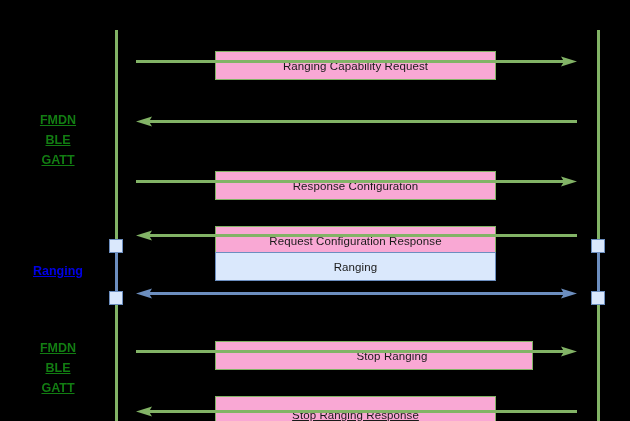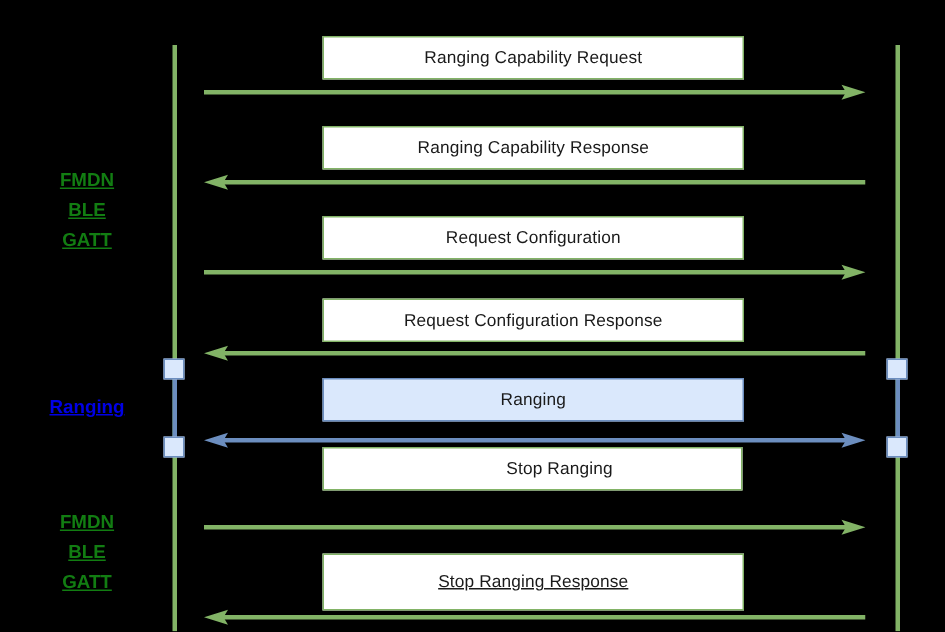--- a/index.html
+++ b/index.html
@@ -43,22 +43,23 @@
     position: absolute;
     box-sizing: border-box;
     display: flex;
     align-items: center;
     justify-content: center;
     font-size: 11.5px;
     color: #1a1a1a;
     letter-spacing: 0.1px;
   }
   .msgbox.green {
-    background: #ffffff;
+    background: #f9a8d4;
     border: 1px solid #82b366;
+    margin-top: 27px;
   }
   .msgbox.blue {
     background: #dae8fc;
     border: 1px solid #6c8ebf;
   }
 
   
   .arrow {
     position: absolute;
     height: 11px;
@@ -105,29 +106,28 @@
 GATT</div>
 
   <div class="msgbox green" style="left:215px; top:24px; width:281px; height:29px;">Ranging Capability Request</div>
   <div class="arrow" style="left:136px; top:56px; width:441px;">
     <svg width="441" height="11" viewBox="0 0 441 11">
       <line x1="0" y1="5.5" x2="430" y2="5.5" stroke="#82b366" stroke-width="3"></line>
       <path d="M441,5.5 L425,0.5 L428,5.5 L425,10.5 Z" fill="#82b366"></path>
     </svg>
   </div>
 
-  <div class="msgbox green" style="left:215px; top:84px; width:281px; height:29px;">Ranging Capability Response</div>
   <div class="arrow" style="left:136px; top:116px; width:441px;">
     <svg width="441" height="11" viewBox="0 0 441 11">
       <line x1="11" y1="5.5" x2="441" y2="5.5" stroke="#82b366" stroke-width="3"></line>
       <path d="M0,5.5 L16,0.5 L13,5.5 L16,10.5 Z" fill="#82b366"></path>
     </svg>
   </div>
 
-  <div class="msgbox green" style="left:215px; top:144px; width:281px; height:29px;">Request Configuration</div>
+  <div class="msgbox green" style="left:215px; top:144px; width:281px; height:29px;">Response Configuration</div>
   <div class="arrow" style="left:136px; top:176px; width:441px;">
     <svg width="441" height="11" viewBox="0 0 441 11">
       <line x1="0" y1="5.5" x2="430" y2="5.5" stroke="#82b366" stroke-width="3"></line>
       <path d="M441,5.5 L425,0.5 L428,5.5 L425,10.5 Z" fill="#82b366"></path>
     </svg>
   </div>
 
   <div class="msgbox green" style="left:215px; top:199px; width:281px; height:29px;">Request Configuration Response</div>
   <div class="arrow" style="left:136px; top:230px; width:441px;">
     <svg width="441" height="11" viewBox="0 0 441 11">
@@ -138,21 +138,21 @@
 
   <div class="msgbox blue" style="left:215px; top:252px; width:281px; height:29px;">Ranging</div>
   <div class="arrow" style="left:136px; top:288px; width:441px;">
     <svg width="441" height="11" viewBox="0 0 441 11">
       <line x1="11" y1="5.5" x2="430" y2="5.5" stroke="#6c8ebf" stroke-width="3"></line>
       <path d="M0,5.5 L16,0.5 L13,5.5 L16,10.5 Z" fill="#6c8ebf"></path>
       <path d="M441,5.5 L425,0.5 L428,5.5 L425,10.5 Z" fill="#6c8ebf"></path>
     </svg>
   </div>
 
-  <div class="msgbox green" style="left:215px; top:298px; width:280px; height:29px;padding-left:36px;">Stop Ranging</div>
+  <div class="msgbox green" style="left:215px; top:314px; width:318px; height:29px;padding-left:36px;">Stop Ranging</div>
   <div class="arrow" style="left:136px; top:346px; width:441px;">
     <svg width="441" height="11" viewBox="0 0 441 11">
       <line x1="0" y1="5.5" x2="430" y2="5.5" stroke="#82b366" stroke-width="3"></line>
       <path d="M441,5.5 L425,0.5 L428,5.5 L425,10.5 Z" fill="#82b366"></path>
     </svg>
   </div>
 
   <div class="msgbox green" style="left:215px; top:369px; width:281px; height:38px;text-decoration:underline;">Stop Ranging Response</div>
   <div class="arrow" style="left:136px; top:406px; width:441px;">
     <svg width="441" height="11" viewBox="0 0 441 11">

